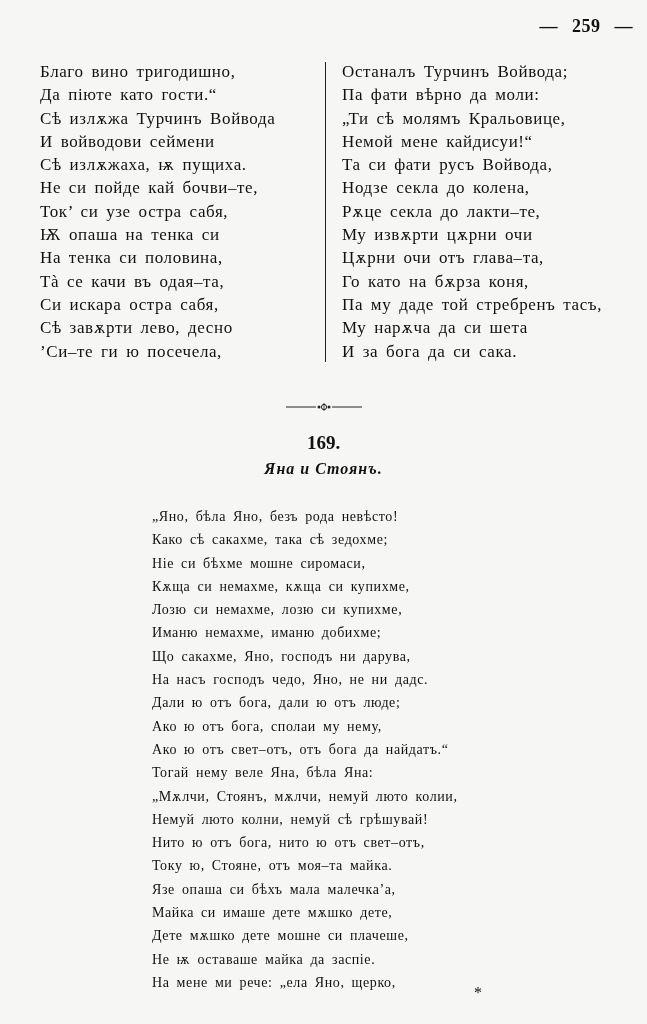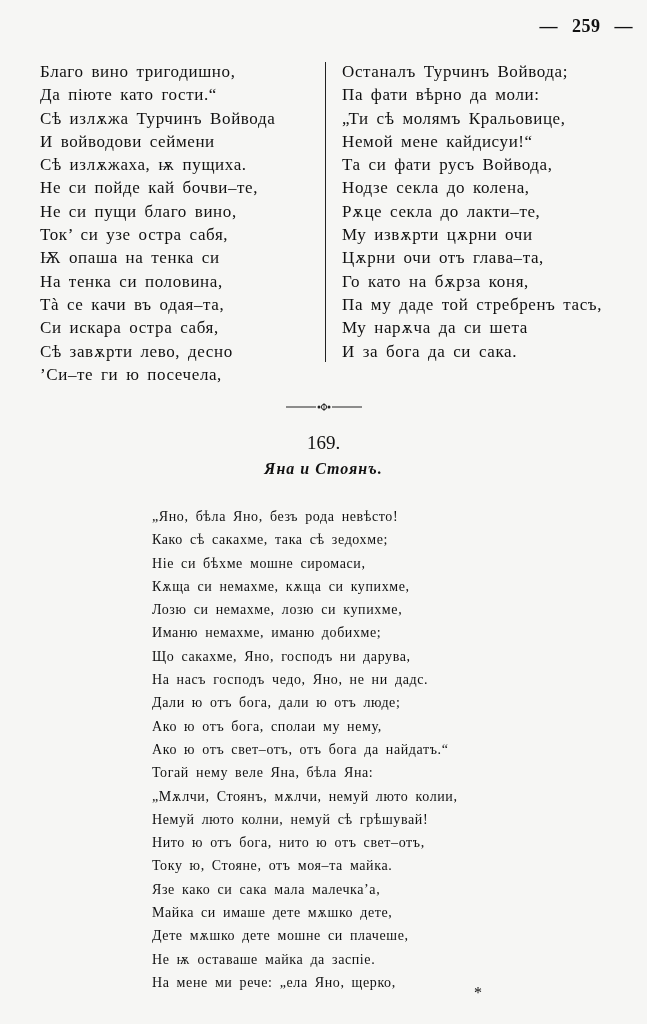--- a/index.html
+++ b/index.html
@@ -32,21 +32,21 @@
       width: 1px; height: 300px;
       background: #222;
     }
     .line { white-space: nowrap; }
     .ornament {
       position: absolute; left: 286px; top: 402px;
       width: 76px; height: 10px;
     }
     .poem-number {
       position: absolute; top: 432px; left: 0; width: 647px;
-      text-align: center; font-size: 19px;
+      text-align: center; font-size: 19px; font-weight: bold;
     }
     .poem-title {
       position: absolute; top: 460px; left: 0; width: 647px;
       text-align: center; font-size: 16px;
       font-weight: bold; font-style: italic;
       letter-spacing: 1px;
     }
     .poem-body {
       position: absolute; top: 505px; left: 152px; width: 340px;
       font-size: 14px;
@@ -66,21 +66,20 @@
   <span class="dash">—</span><span>259</span><span class="dash">—</span>
 </div>
 
 <div class="col col-left">
   <div class="line">Благо вино тригодишно,</div>
   <div class="line">Да піюте като гости.“</div>
   <div class="line">Сѣ излѫжа Турчинъ Войвода</div>
   <div class="line">И войводови сеймени</div>
   <div class="line">Сѣ излѫжаха, ѭ пущиха.</div>
   <div class="line">Не си пойде кай бочви–те,</div>
-  <div class="line">Не си пущи благо вино,</div>
   <div class="line">Ток’ си узе остра сабя,</div>
   <div class="line">Ѭ опаша на тенка си</div>
   <div class="line">На тенка си половина,</div>
   <div class="line">Тà се качи въ одая–та,</div>
   <div class="line">Си искара остра сабя,</div>
   <div class="line">Сѣ завѫрти лево, десно</div>
   <div class="line">’Си–те ги ю посечела,</div>
 </div>
 
 <div class="col-divider"></div>
@@ -123,20 +122,20 @@
   <div class="line">Що сакахме, Яно, господъ ни дарува,</div>
   <div class="line">На насъ господъ чедо, Яно, не ни дадс.</div>
   <div class="line">Дали ю отъ бога, дали ю отъ люде;</div>
   <div class="line">Ако ю отъ бога, сполаи му нему,</div>
   <div class="line">Ако ю отъ свет–отъ, отъ бога да найдатъ.“</div>
   <div class="line">Тогай нему веле Яна, бѣла Яна:</div>
   <div class="line">„Мѫлчи, Стоянъ, мѫлчи, немуй люто колии,</div>
   <div class="line">Немуй люто колни, немуй сѣ грѣшувай!</div>
   <div class="line">Нито ю отъ бога, нито ю отъ свет–отъ,</div>
   <div class="line">Току ю, Стояне, отъ моя–та майка.</div>
-  <div class="line">Язе како си сака мала малечка’а,</div>
+  <div class="line">Язе опаша си бѣхъ мала малечка’а,</div>
   <div class="line">Майка си имаше дете мѫшко дете,</div>
   <div class="line">Дете мѫшко дете мошне си плачеше,</div>
   <div class="line">Не ѭ оставаше майка да заспіе.</div>
   <div class="line">На мене ми рече: „ела Яно, щерко,</div>
 </div>
 
 <div class="footnote-mark">*</div>
 
 </body></html>

